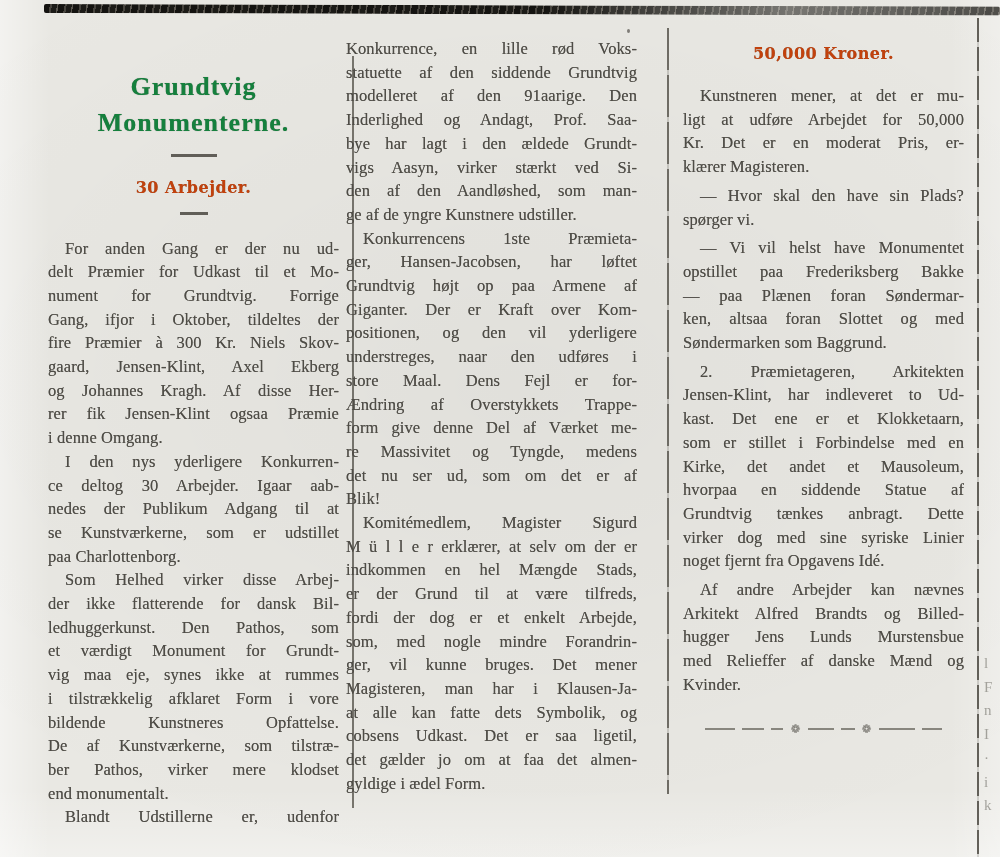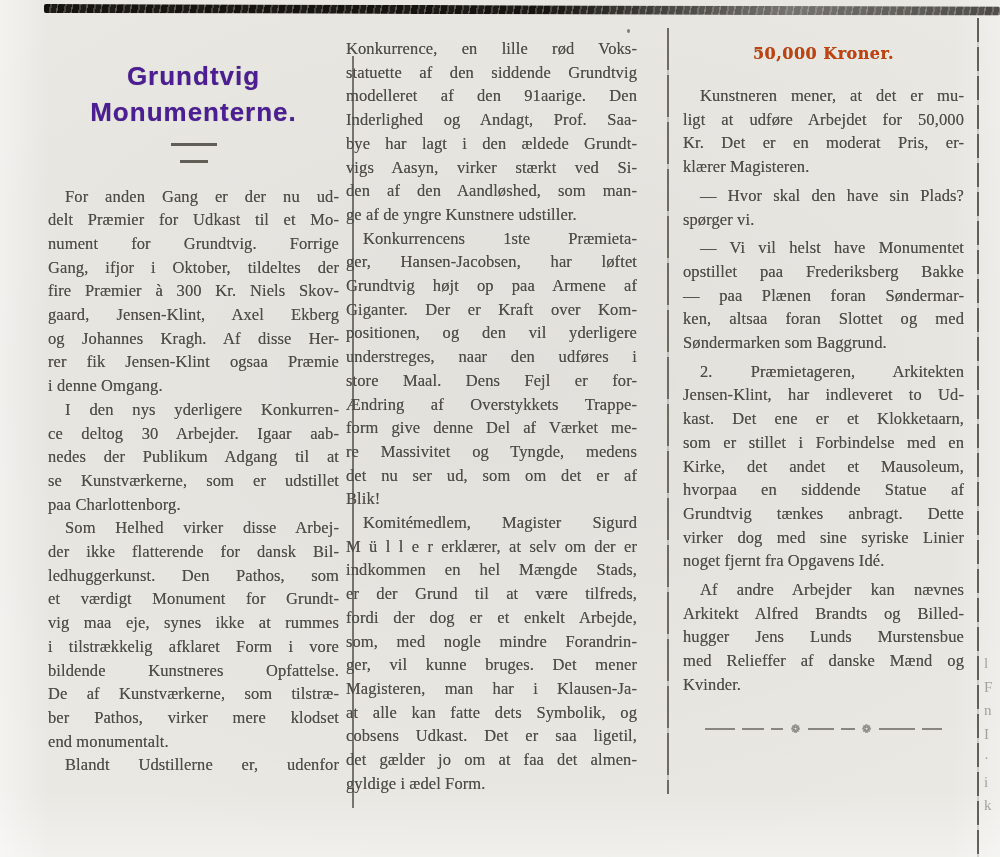--- a/index.html
+++ b/index.html
@@ -33,23 +33,23 @@
   .vrule-c { left:977px; top:18px;  height:839px;
     background:repeating-linear-gradient(180deg, rgba(74,71,64,0.85) 0 24px, rgba(74,71,64,0.2) 24px 29px); }
   .speck { position:absolute; left:627px; top:29px; width:3px; height:4px; border-radius:50%; background:rgba(70,68,62,0.65); }
 
   .col { position:absolute; }
   .col1 { left:48px;  top:55px; width:291px; }
   .col2 { left:346px; top:37px; width:291px; }
   .col3 { left:683px; top:37px; width:281px; }
 
   .title {
-    font-family:Liberation Sans, sans-serif; font-weight:bold;
+    font-family:Liberation Serif, serif; font-weight:bold;
     font-size:26px; line-height:36px; letter-spacing:1px;
-    text-align:center; color:#4c1d95; margin-top:3px;
+    text-align:center; color:#15803d; margin-top:14px;
     text-shadow:0 0 0.7px rgba(60,59,53,0.6);
   }
   .hrule { background:rgba(73,71,64,0.85); margin:0 auto; }
   .hrule-lg { width:46px; height:3px;   margin-top:13px; }
   .hrule-sm { width:28px; height:2.5px; margin-top:14px; }
   .subhead {
     font-family:"DejaVu Serif", serif; font-weight:bold;
     font-size:16px; line-height:21px; letter-spacing:0.5px;
     text-align:center; color:#c2410c; margin-top:20px;
     text-shadow:0 0 0.6px rgba(66,65,59,0.55);
@@ -90,20 +90,21 @@
   <div class="vrule vrule-c"></div>
   <div class="speck"></div>
 
   <div class="col col1">
     <div>
       <div class="title">
         <div>Grundtvig</div>
         <div>Monumenterne.</div>
       </div>
       <div class="hrule hrule-lg"></div>
+      <div class="subhead">30 Arbejder.</div>
       <div class="hrule hrule-sm"></div>
     </div>
     <div class="body-text">
         <div class="para indent">
           <div class="line jl">For anden Gang er der nu ud-</div>
           <div class="line jl">delt Præmier for Udkast til et Mo-</div>
           <div class="line jl">nument for Grundtvig. Forrige</div>
           <div class="line jl">Gang, ifjor i Oktober, tildeltes der</div>
           <div class="line jl">fire Præmier à 300 Kr. Niels Skov-</div>
           <div class="line jl">gaard, Jensen-Klint, Axel Ekberg</div>

